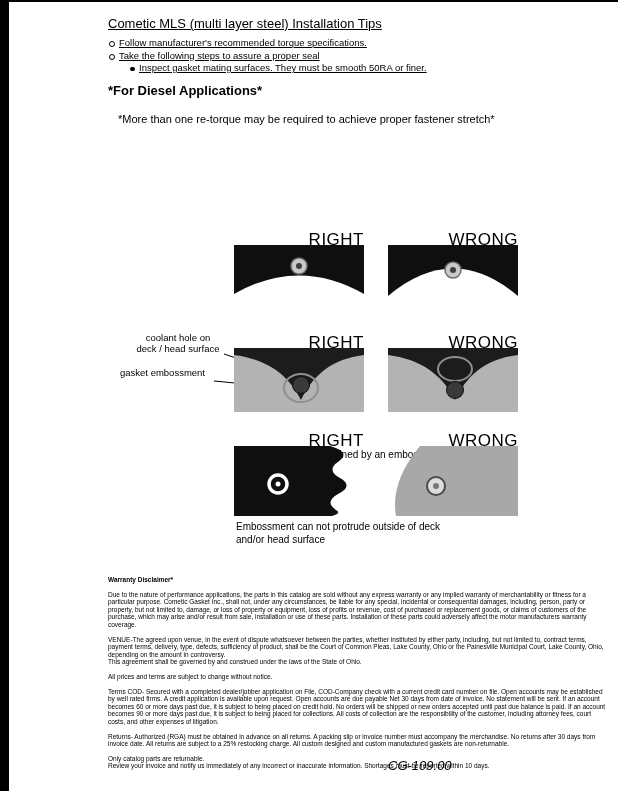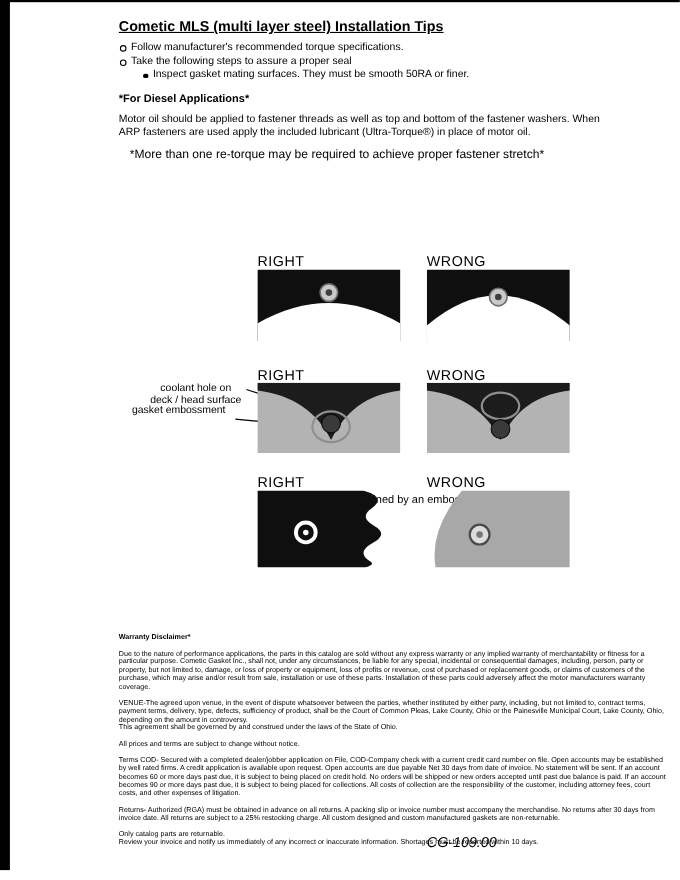--- a/index.html
+++ b/index.html
@@ -8,44 +8,44 @@
     position:relative;
     background:#ffffff;
     color:#000;
     font-family:"Liberation Sans", sans-serif;
     overflow:hidden;
   }
   .top-line { position:absolute; top:0; left:0; width:618px; height:2px; background:#000; }
   .left-bar { position:absolute; top:0; left:0; width:9px; height:791px; background:#000; }
 
   .content { position:absolute; left:108px; top:16px; width:444px; }
-  .title { font-size:13px; font-weight:bold; text-decoration:underline; line-height:15px; margin-bottom:6px; }
+  .title { font-size:13px; font-weight:normal; text-decoration:underline; line-height:15px; margin-bottom:6px; }
 
   ul.main { list-style:none; font-size:9.5px; }
-  ul.main > li { position:relative; padding-left:11px; line-height:12.5px; }
+  ul.main > li { position:relative; padding-left:11px; line-height:12.5px;text-decoration:underline; }
   ul.main > li::before { content:""; position:absolute; left:1px; top:4px; width:4px; height:4px; border:1px solid #000; border-radius:50%; }
   ul.sub { list-style:none; margin-left:9px; }
   ul.sub > li { position:relative; padding-left:11px; line-height:12.5px; }
   ul.sub > li::before { content:""; position:absolute; left:2px; top:4.5px; width:4.5px; height:4.5px; background:#000; border-radius:50%; }
 
-  .diesel-heading { font-size:10px; font-weight:bold; margin-top:10px; margin-bottom:6px; line-height:12px; }
+  .diesel-heading { font-size:13px; font-weight:bold; margin-top:10px; margin-bottom:16px; line-height:12px; }
   .para { font-size:9.5px; line-height:12.5px; margin-bottom:7px; width:440px; }
   .note { font-size:11px; line-height:12.5px;margin-left:10px; }
 
   .diagram-area { position:absolute; left:108px; top:230px; width:500px; height:322px; }
-  .dg-header { position:absolute; width:130px; text-align:left; font-size:13px; letter-spacing:0.5px; }
+  .dg-header { position:absolute; width:130px; text-align:right; font-size:17px; letter-spacing:0.5px; }
   .dg-img { position:absolute; width:130px; }
   .dg-img svg { display:block; width:130px; }
   .dg-caption { position:absolute; left:128px; font-size:10px; line-height:13px; white-space:pre-line; }
   .col-l { left:126px; } .col-r { left:280px; }
   .r1 { top:0; } .r1-img { top:15px; height:65px; } .r1-cap { top:84px; }
   .r2 { top:103px; } .r2-img { top:118px; height:64px; } .r2-cap { top:186px;margin-top:32px; }
   .r3 { top:201px; } .r3-img { top:216px; height:70px; } .r3-cap { top:290px; }
   .dg-label { position:absolute; font-size:9.5px; line-height:11px; white-space:pre-line; }
-  .label-coolant { left:18px; top:117px; width:104px; text-align:center; }
+  .label-coolant { left:18px; top:102px; width:104px; text-align:center; }
   .label-emboss { left:12px; top:137px; width:92px; text-align:left; }
   .label-lines { position:absolute; left:0; top:0; pointer-events:none; }
 
   .warranty { position:absolute; left:108px; top:576px; width:500px; font-size:6.5px; line-height:7.6px; }
   .warranty-heading { font-weight:bold; margin-bottom:7px; }
   .warranty p { margin-bottom:7px; white-space:pre-line; }
 
   .footer-code { position:absolute; left:388px; top:758px; font-size:13px;font-style:italic; }
 </style>
 </head>
@@ -61,21 +61,20 @@
     <li><span>Follow manufacturer's recommended torque specifications.</span></li>
     <li>
       <span>Take the following steps to assure a proper seal</span>
       <ul class="sub">
         <li><span>Inspect gasket mating surfaces.  They must be smooth 50RA or finer.</span></li>
       </ul>
     </li>
   </ul>
 
   <div class="diesel-heading">*For Diesel Applications*</div>
-  <p class="para">Motor oil should be applied to fastener threads as well as top and bottom of the fastener washers. When ARP fasteners are used apply the included lubricant (Ultra-Torque®) in place of motor oil.</p>
   <p class="note">*More than one re-torque may be required to achieve proper fastener stretch*</p>
 </div>
 
 <div class="diagram-area">
 
   <div class="dg-header r1 col-l">RIGHT</div>
   <div class="dg-header r1 col-r">WRONG</div>
   <div class="dg-img r1-img col-l">
     <svg viewBox="0 0 130 65" height="65" preserveAspectRatio="none" aria-hidden="true">
       <rect width="130" height="65" fill="#0f0f0f"></rect>
@@ -129,20 +128,22 @@
       <circle cx="44" cy="38" r="2.5" fill="#ffffff"></circle>
     </svg>
   </div>
   <div class="dg-img r3-img col-r">
     <svg viewBox="0 0 130 70" height="70" preserveAspectRatio="none" aria-hidden="true">
       <path d="M32,0 H130 V70 H8 Q2,36 32,0 Z" fill="#a8a8a8"></path>
       <circle cx="48" cy="40" r="9" fill="#dddddd" stroke="#4a4a4a" stroke-width="2"></circle>
       <circle cx="48" cy="40" r="3" fill="#777777"></circle>
     </svg>
   </div>
+  <div class="dg-caption r3-cap">Embossment can not protrude outside of deck
+and/or head surface</div>
 
 </div>
 
 <div class="warranty">
   <div class="warranty-heading">Warranty Disclaimer*</div>
   <p>Due to the nature of performance applications, the parts in this catalog are sold without any express warranty or any implied warranty of merchantability or fitness for a particular purpose.  Cometic Gasket Inc., shall not, under any circumstances, be liable for any special, incidental or consequential damages, including, person, party or property, but not limited to, damage, or loss of property or equipment, loss of profits or revenue, cost of purchased or replacement goods, or claims of customers of the purchase, which may arise and/or result from sale, installation or use of these parts.  Installation of these parts could adversely affect the motor manufacturers warranty coverage.</p>
   <p>VENUE-The agreed upon venue, in the event of dispute whatsoever between the parties, whether instituted by either party, including, but not limited to, contract terms, payment terms, delivery, type, defects, sufficiency of product, shall be the Court of Common Pleas, Lake County, Ohio or the Painesville Municipal Court, Lake County, Ohio, depending on the amount in controversy.
 This agreement shall be governed by and construed under the laws of the State of Ohio.</p>
   <p>All prices and terms are subject to change without notice.</p>
   <p>Terms COD- Secured with a completed dealer/jobber application on File, COD-Company check with a current credit card number on file.  Open accounts may be established by well rated firms.  A credit application is available upon request.  Open accounts are due payable Net 30 days from date of invoice.  No statement will be sent.  If an account becomes 60 or more days past due, it is subject to being placed on credit hold.  No orders will be shipped or new orders accepted until past due balance is paid.  If an account becomes 90 or more days past due, it is subject to being placed for collections.  All costs of collection are the responsibility of the customer, including attorney fees, court costs, and other expenses of litigation.</p>

